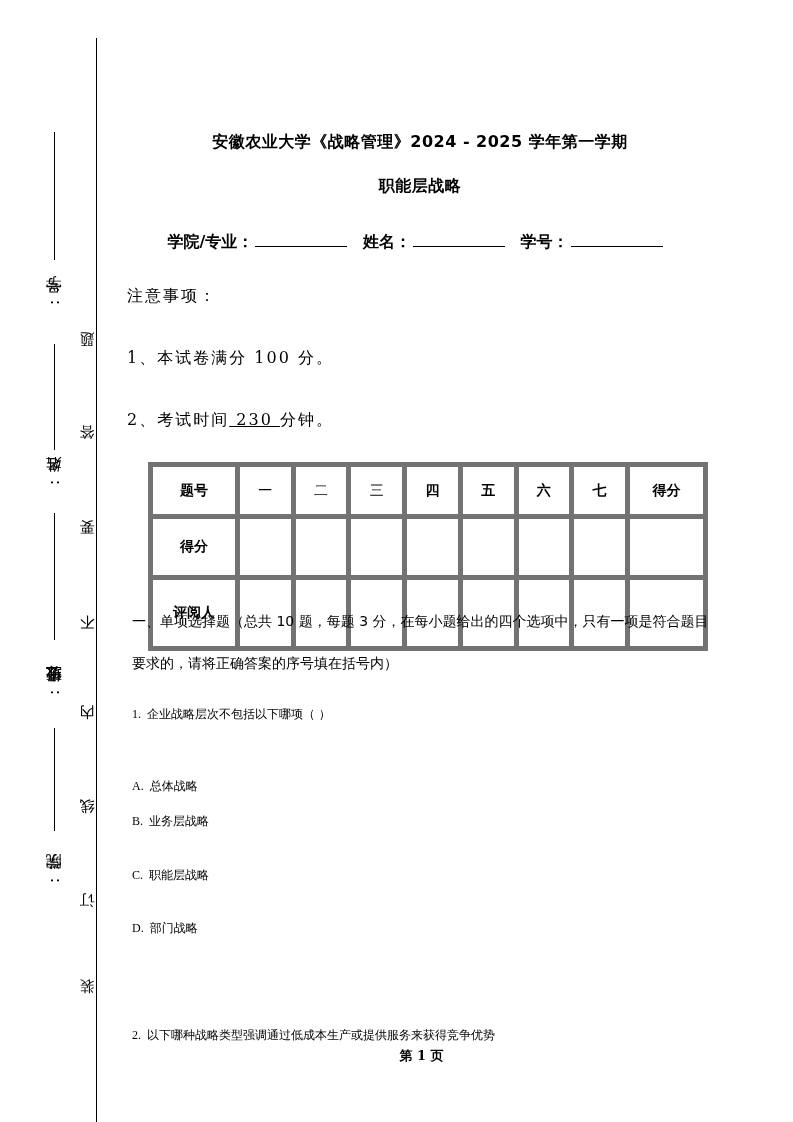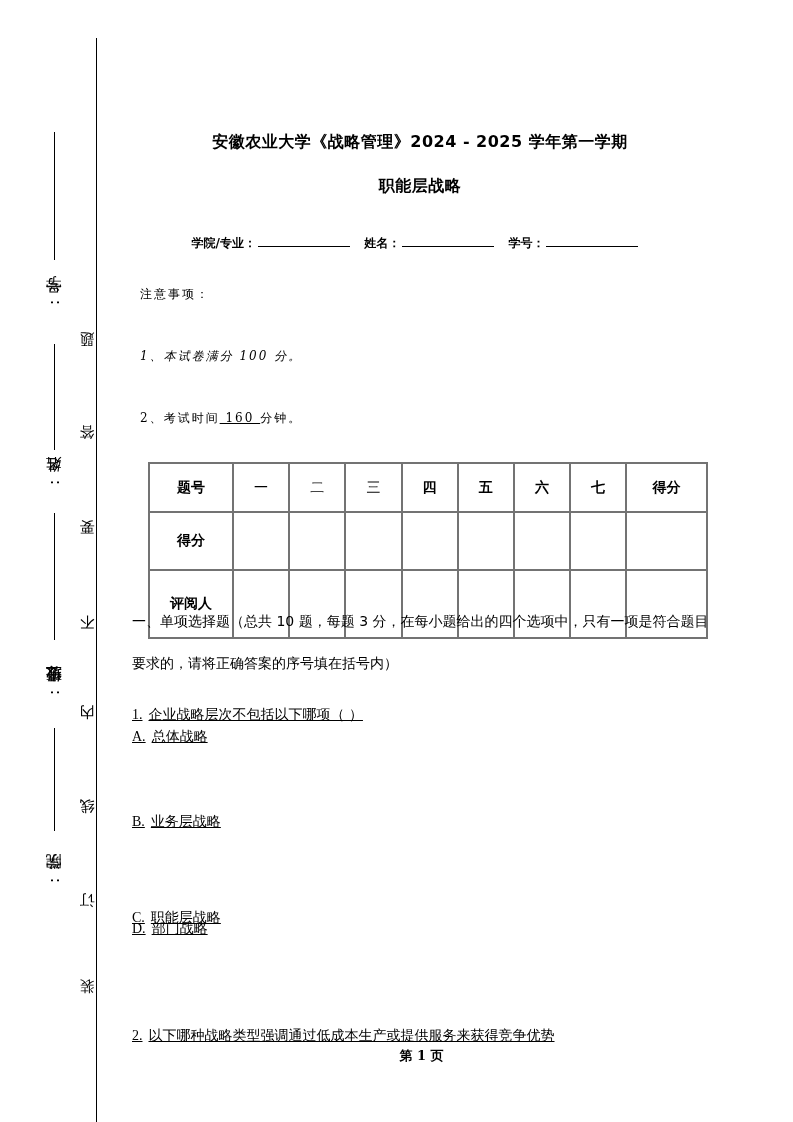--- a/index.html
+++ b/index.html
@@ -7,36 +7,36 @@
          font-family:"DejaVu Serif","Liberation Serif",serif; }
   .vline { position:absolute; left:96px; top:38px; width:1.3px; height:1084px; background:#000; }
   .margin-line { position:absolute; left:54px; width:1px; background:#000; }
   .vlabel { position:absolute; left:36px; width:36px; font-size:16px; writing-mode:vertical-rl;
             transform:rotate(180deg); white-space:nowrap; display:flex; align-items:center; justify-content:center;
             font-family:"DejaVu Sans","Liberation Sans",sans-serif; }
   .vchar { position:absolute; left:78px; width:18px; font-size:15px; writing-mode:vertical-rl;
            transform:rotate(180deg); text-align:center; font-family:"DejaVu Sans","Liberation Sans",sans-serif; }
   .title { position:absolute; left:120px; width:600px; text-align:center; font-weight:bold; font-size:16px;
            font-family:"DejaVu Sans","Liberation Sans",sans-serif; letter-spacing:0.5px; }
-  .info { position:absolute; top:232px; left:120px; width:600px; text-align:center; font-weight:bold; font-size:12px;
+  .info { position:absolute; top:232px; left:120px; width:600px; text-align:center; font-weight:bold; font-size:16px;
           font-family:"DejaVu Sans","Liberation Sans",sans-serif; }
   .info .blank { display:inline-block; width:92px; border-bottom:1px solid #000; height:14px; margin:0 10px 0 2px; vertical-align:baseline;}
-  .txt { position:absolute; left:140px; font-size:12px; letter-spacing:2px; }
+  .txt { position:absolute; left:127px; font-size:16px; letter-spacing:2px; }
   .u { text-decoration:underline; }
   table.score { position:absolute; left:148px; top:462px; width:560px; border-collapse:collapse;
                 font-family:"DejaVu Sans","Liberation Sans",sans-serif; font-size:14px; font-weight:bold; }
-  table.score td { border:2px solid #737373; text-align:center; padding:8px; }
+  table.score td { border:5px solid #737373; text-align:center; padding:8px; }
   table.score tr.h td { height:31px; }
   table.score tr.r1 td { height:40px; }
   table.score tr.r2 td { height:50px; }
   table.score td.hdr { font-weight:bold; }
   table.score td.num { font-weight:normal; }
   .sec { position:absolute; left:132px; width:580px; font-size:14px; line-height:42px;
          font-family:"DejaVu Sans","Liberation Sans",sans-serif; }
-  .q { position:absolute; left:132px; font-size:14px; font-family:"DejaVu Sans","Liberation Sans",sans-serif;text-decoration:underline; }
+  .q { position:absolute; left:132px; font-size:12px; font-family:"DejaVu Sans","Liberation Sans",sans-serif; }
   .q .lbl { font-family:"Liberation Serif","DejaVu Serif",serif; margin-right:6px; }
   .footer { position:absolute; top:1047px; left:0; width:843px; text-align:center; font-size:13px; font-weight:bold;
             font-family:"DejaVu Serif","Liberation Serif",serif; }
 </style>
 </head>
 <body>
 
 <div class="vline"></div>
 
 <div class="margin-line" style="top:132px;height:128px;"></div>
@@ -60,23 +60,23 @@
 <div class="title" style="top:132px;">安徽农业大学《战略管理》2024 - 2025 学年第一学期</div>
 <div class="title" style="top:176px;">职能层战略</div>
 
 <div class="info">
   <span>学院/专业：</span><span class="blank"></span>
   <span>姓名：</span><span class="blank"></span>
   <span>学号：</span><span class="blank"></span>
 </div>
 
 <div class="txt" style="top:286px;">注意事项：</div>
-<div class="txt" style="top:348px;font-style:italic;">1、本试卷满分 100 分。</div>
+<div class="txt" style="top:348px;">1、本试卷满分 100 分。</div>
 <div class="txt" style="top:410px;">
-  <span>2、考试时间</span><span class="u"> 160 </span><span>分钟。</span>
+  <span>2、考试时间</span><span class="u"> 230 </span><span>分钟。</span>
 </div>
 
 <table class="score">
   <tbody>
       <tr class="h">
     <td class="hdr">题号</td>
     <td class="num">一</td>
     <td class="num">二</td>
     <td class="num">三</td>
     <td class="hdr">四</td>
@@ -108,27 +108,27 @@
     <td></td>
   </tr>
 </tbody>
   </table>
 
 <div class="sec" style="top:600px;">一、单项选择题（总共 10 题，每题 3 分，在每小题给出的四个选项中，只有一项是符合题目要求的，请将正确答案的序号填在括号内）</div>
 
 <div class="q" style="top:706px;">
   <span class="lbl">1.</span><span>企业战略层次不包括以下哪项（    ）</span>
 </div>
-<div class="q" style="top:728px;">
+<div class="q" style="top:778px;">
   <span class="lbl">A.</span><span>总体战略</span>
 </div>
 <div class="q" style="top:813px;">
   <span class="lbl">B.</span><span>业务层战略</span>
 </div>
-<div class="q" style="top:909px;">
+<div class="q" style="top:867px;">
   <span class="lbl">C.</span><span>职能层战略</span>
 </div>
 <div class="q" style="top:920px;">
   <span class="lbl">D.</span><span>部门战略</span>
 </div>
 <div class="q" style="top:1027px;">
   <span class="lbl">2.</span><span>以下哪种战略类型强调通过低成本生产或提供服务来获得竞争优势</span>
 </div>
 
 <div class="footer">第 1 页</div>

